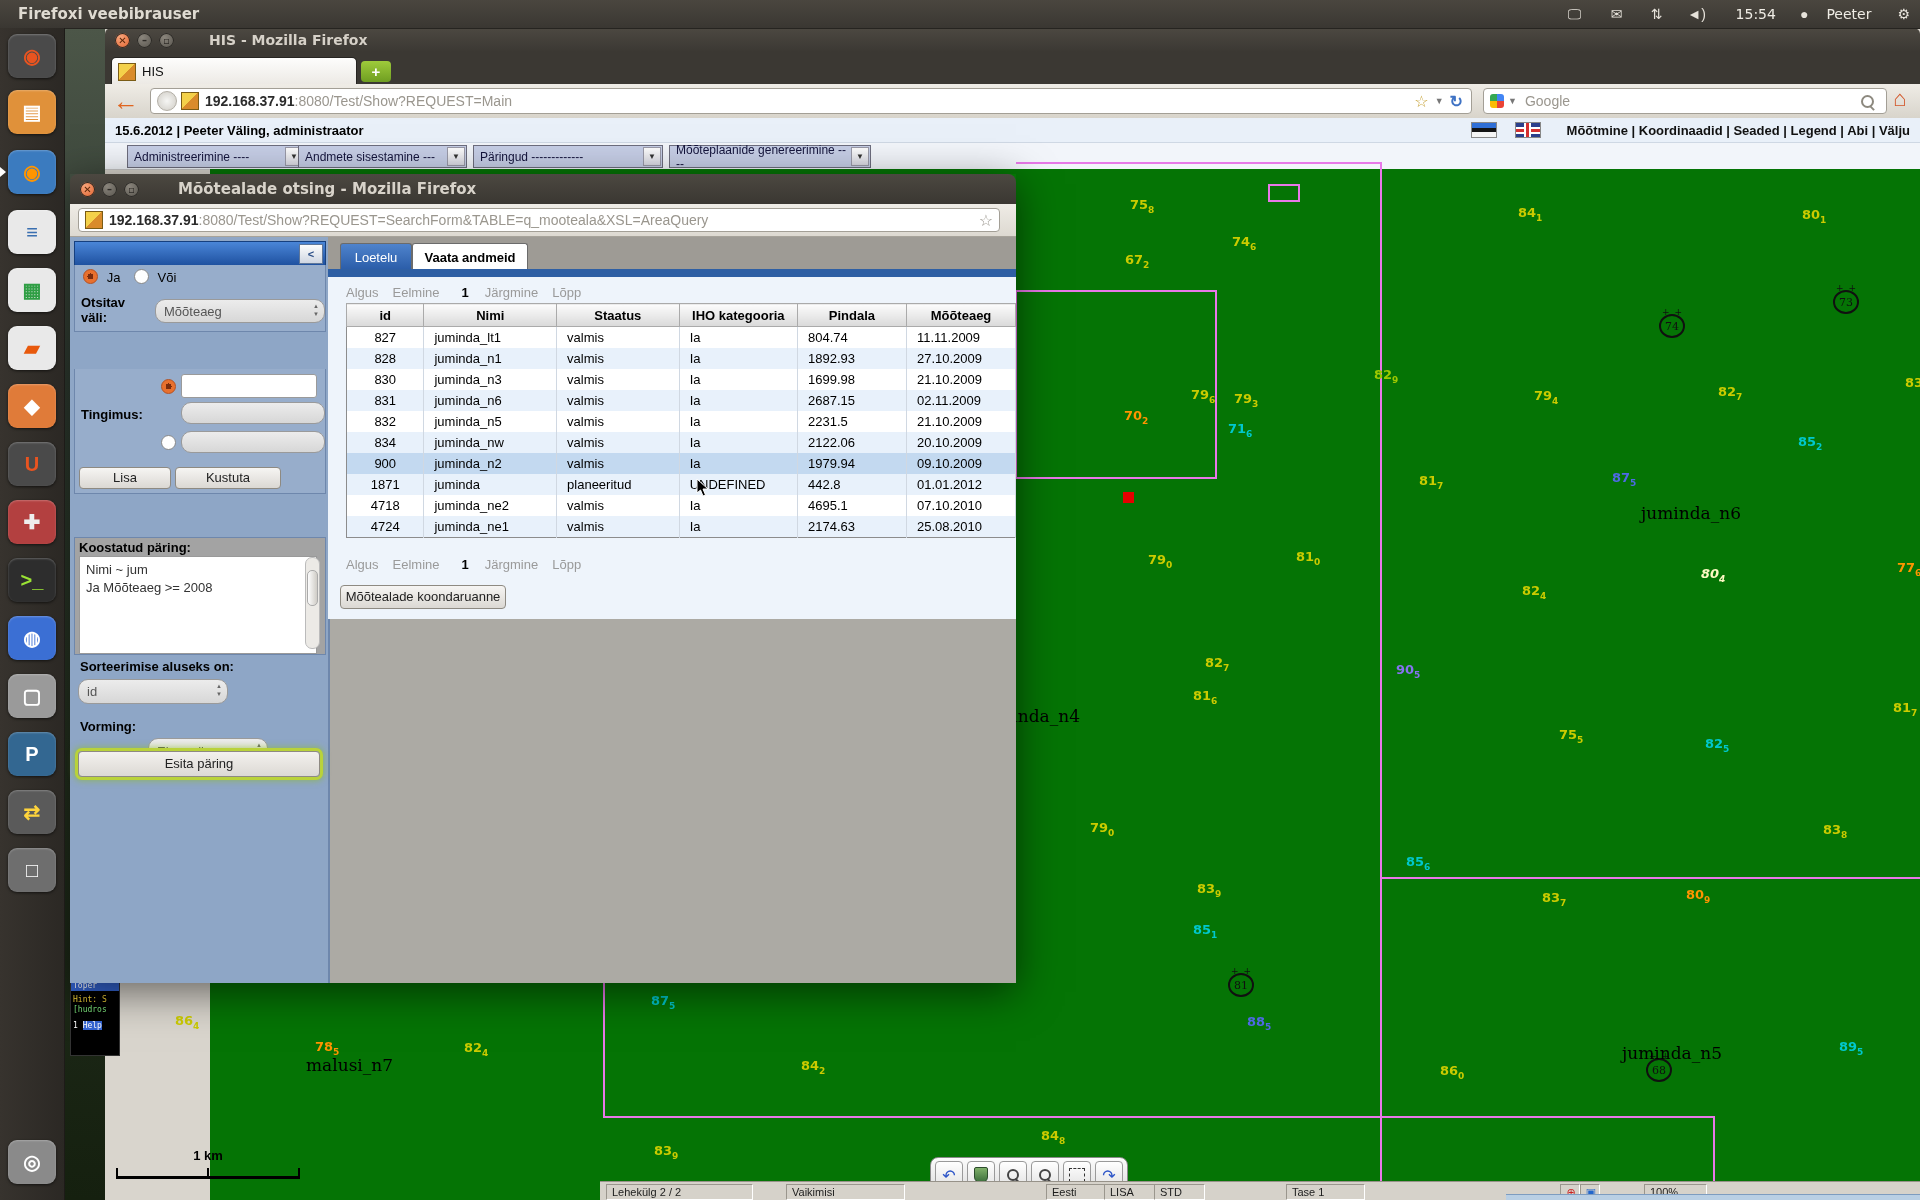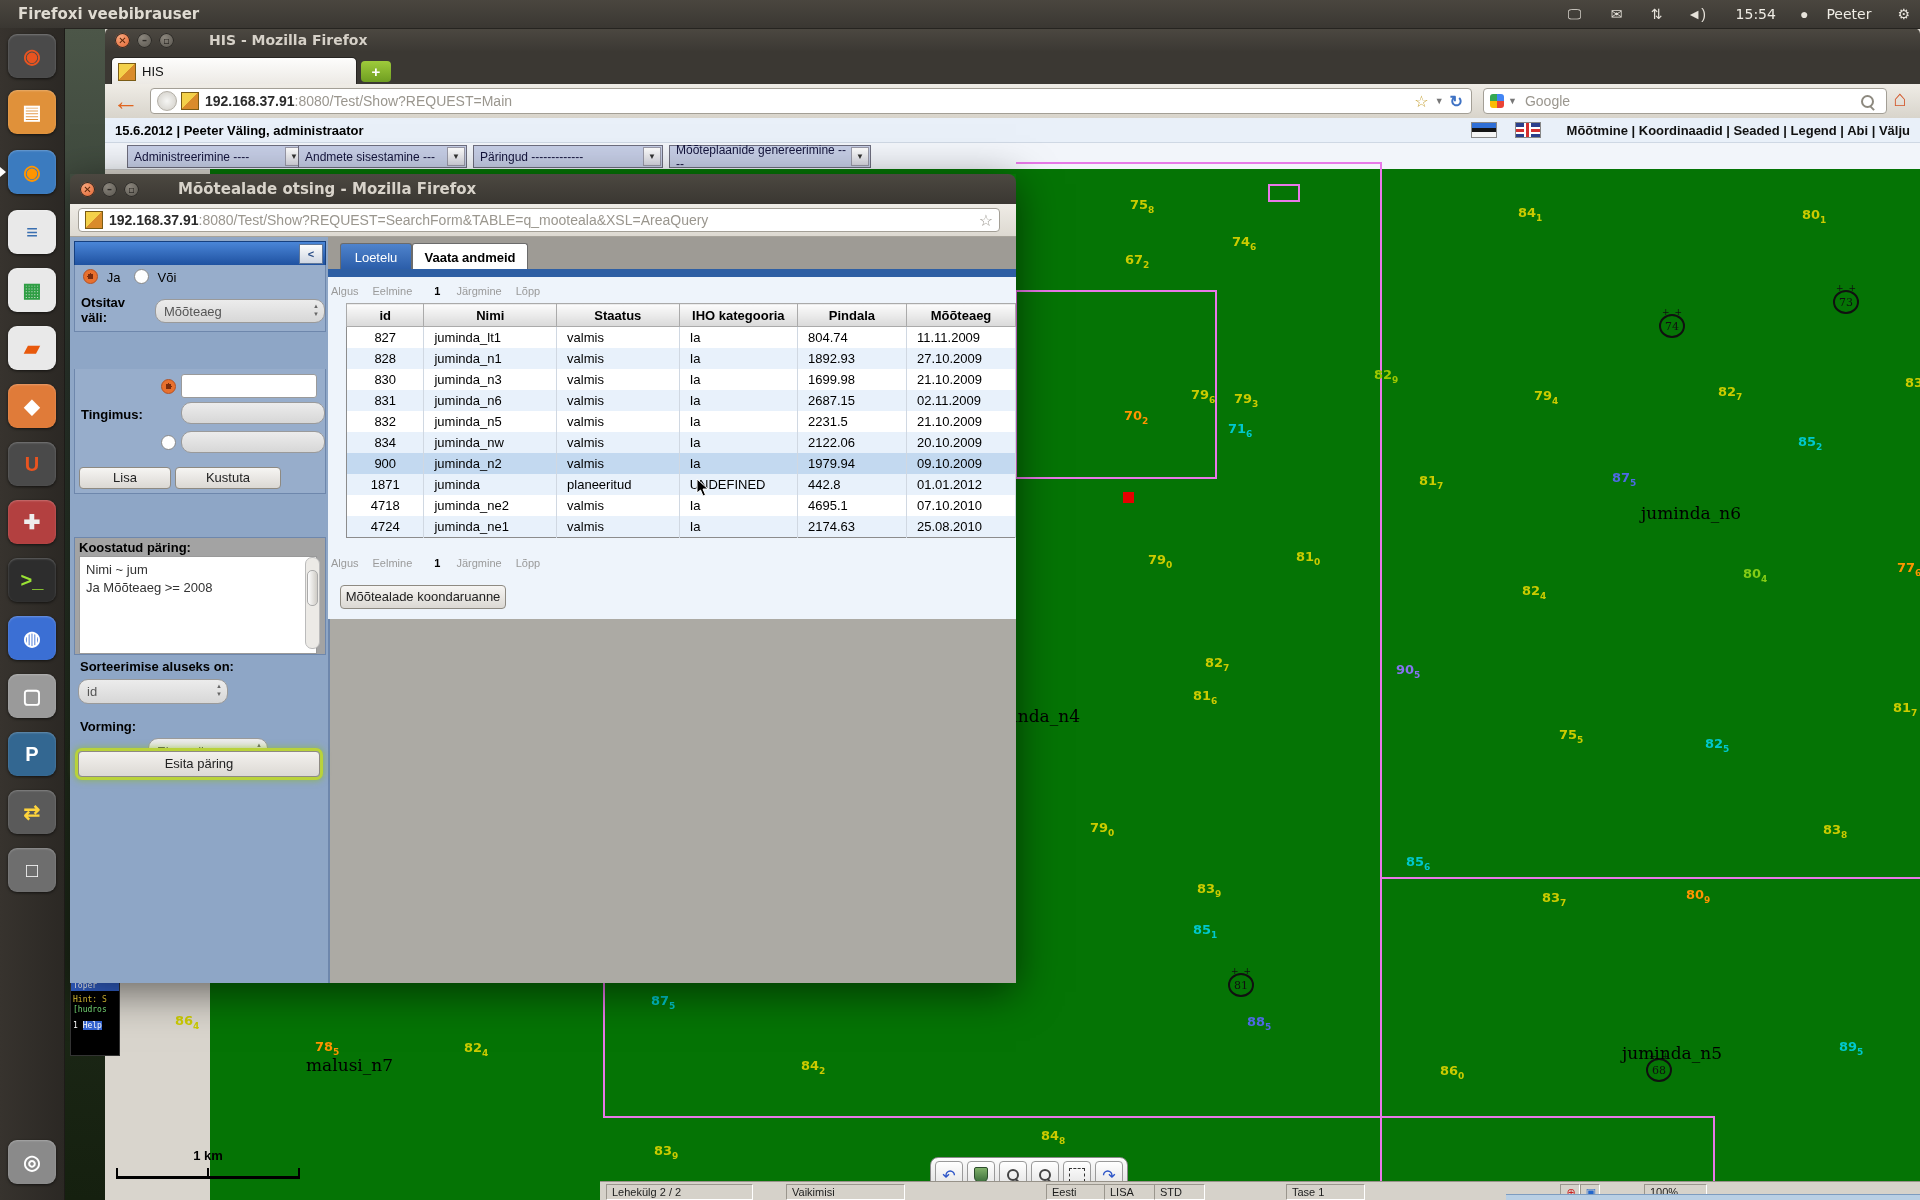--- a/index.html
+++ b/index.html
@@ -152,21 +152,21 @@
          font-size:13px;color:#222;text-align:center;}
 
   
   #tabrow{position:absolute;left:258px;top:0;width:688px;height:32px;background:#9e9b95;}
   .dtab{position:absolute;top:6px;height:26px;font-size:13px;display:flex;align-items:center;justify-content:center;
         border:1px solid #6b6b6b;border-bottom:none;border-radius:3px 3px 0 0;}
   #dtab1{left:12px;width:70px;background:linear-gradient(#4f83cc,#2a5ca8);color:#fff;}
   #dtab2{left:84px;width:114px;background:#fff;color:#000;font-weight:bold;}
   #bluestrip{position:absolute;left:258px;top:32px;width:688px;height:8px;background:#2e5fa4;}
   #tabcontent{position:absolute;left:258px;top:40px;width:688px;height:342px;background:#eef4fb;}
-  .pag{position:absolute;left:3px;font-size:11px;color:#9a9a9a;}
+  .pag{position:absolute;left:18px;font-size:13px;color:#9a9a9a;}
   .pag b{color:#000;font-weight:bold;margin:0 8px;}
   .pag span{margin-right:14px;}
   #rtable{position:absolute;left:18px;top:26px;border-collapse:collapse;background:#fff;
           border:1px solid #8c8c8c;font-size:13px;color:#000;}
   #rtable th{background:linear-gradient(#fcfcfc,#d9d9d9);border:1px solid #aaa;font-weight:bold;
              height:22px;padding:0 6px;}
   #rtable td{border-right:1px solid #d0d8e2;height:21px;padding:0 0 0 10px;}
   #rtable tr.alt td{background:#e8f1fb;}
   #rtable tr.sel td{background:#c3d9f0;}
   #rtable td.c{text-align:center;padding:0;}
@@ -271,21 +271,21 @@
         <span class="snd" style="left: 1534px; top: 388px; color: rgb(203, 203, 0);"><span>79</span><sub>4</sub></span>
         <span class="snd" style="left: 1718px; top: 384px; color: rgb(203, 203, 0);"><span>82</span><sub>7</sub></span>
         <span class="snd" style="left: 1905px; top: 375px; color: rgb(203, 203, 0);"><span>83</span><sub></sub></span>
         <span class="snd" style="left: 1124px; top: 408px; color: rgb(255, 149, 0);"><span>70</span><sub>2</sub></span>
         <span class="snd" style="left: 1228px; top: 421px; color: rgb(0, 200, 205);"><span>71</span><sub>6</sub></span>
         <span class="snd" style="left: 1798px; top: 434px; color: rgb(0, 200, 205);"><span>85</span><sub>2</sub></span>
         <span class="snd" style="left: 1612px; top: 470px; color: rgb(79, 105, 230);"><span>87</span><sub>5</sub></span>
         <span class="snd" style="left: 1419px; top: 473px; color: rgb(203, 203, 0);"><span>81</span><sub>7</sub></span>
         <span class="snd" style="left: 1148px; top: 552px; color: rgb(203, 203, 0);"><span>79</span><sub>0</sub></span>
         <span class="snd" style="left: 1296px; top: 549px; color: rgb(203, 203, 0);"><span>81</span><sub>0</sub></span>
-        <span class="snd" style="left: 1743px; top: 566px; color: #84cc16;"><span>80</span><sub>4</sub></span>
+        <span class="snd" style="left: 1701px; top: 566px; color: #fef9c3; font-style: italic;"><span>80</span><sub>4</sub></span>
         <span class="snd" style="left: 1897px; top: 560px; color: rgb(255, 149, 0);"><span>77</span><sub>6</sub></span>
         <span class="snd" style="left: 1522px; top: 583px; color: rgb(203, 203, 0);"><span>82</span><sub>4</sub></span>
         <span class="snd" style="left: 1396px; top: 662px; color: rgb(134, 115, 240);"><span>90</span><sub>5</sub></span>
         <span class="snd" style="left: 1205px; top: 655px; color: rgb(203, 203, 0);"><span>82</span><sub>7</sub></span>
         <span class="snd" style="left: 1193px; top: 688px; color: rgb(203, 203, 0);"><span>81</span><sub>6</sub></span>
         <span class="snd" style="left: 1559px; top: 727px; color: rgb(203, 203, 0);"><span>75</span><sub>5</sub></span>
         <span class="snd" style="left: 1705px; top: 736px; color: rgb(0, 200, 205);"><span>82</span><sub>5</sub></span>
         <span class="snd" style="left: 1893px; top: 700px; color: rgb(203, 203, 0);"><span>81</span><sub>7</sub></span>
         <span class="snd" style="left: 1090px; top: 820px; color: rgb(203, 203, 0);"><span>79</span><sub>0</sub></span>
         <span class="snd" style="left: 1406px; top: 854px; color: rgb(0, 200, 205);"><span>85</span><sub>6</sub></span>

